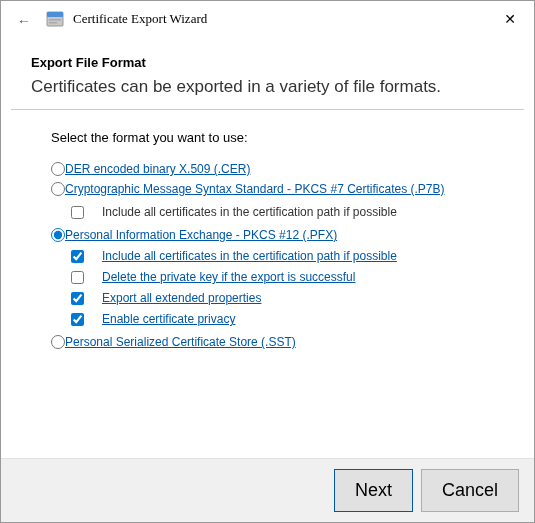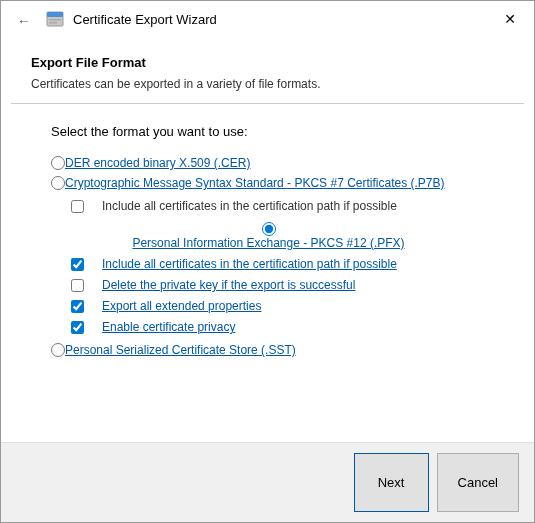--- a/index.html
+++ b/index.html
@@ -37,20 +37,21 @@
       align-items: center;
       gap: 8px;
     }
     .title-bar-icon {
       width: 20px;
       height: 20px;
     }
     .title-bar-text {
       font-size: 13px;
       color: #000;
+      font-family: Liberation Serif, serif;
     }
     .back-btn {
       cursor: pointer;
       color: #555;
       font-size: 14px;
       padding: 2px 6px;
       background: none;
       border: none;
     }
     .close-btn {
@@ -70,21 +71,21 @@
     .header-section {
       padding: 20px 30px 12px 30px;
     }
     .header-title {
       font-size: 13px;
       font-weight: bold;
       color: #000;
       margin-bottom: 4px;
     }
     .header-desc {
-      font-size: 12px;
+      font-size: 17px;
       color: #333;
       margin-top: 7px;
     }
     .divider {
       height: 1px;
       background: #ccc;
       margin: 0 10px;
     }
     .body-section {
       padding: 20px 48px 10px 50px;
@@ -155,22 +156,22 @@
     }
     .footer {
       padding: 10px 15px;
       display: flex;
       justify-content: flex-end;
       gap: 8px;
       border-top: 1px solid #e0e0e0;
       background: #f0f0f0;
     }
     .btn {
-      padding: 21px 20px;
-      font-size: 13px;
+      padding: 10px 20px;
+      font-size: 18px;
       cursor: pointer;
       border: 1px solid #adadad;
       background: #e1e1e1;
       color: #000;
       min-width: 75px;
     }
     .btn-primary {
       background: #e1e1e1;
       border: 1px solid #0057a8;
     }
@@ -217,21 +218,21 @@
           <input type="radio" name="format" id="opt3" style="">
           <label for="opt3">Cryptographic Message Syntax Standard - PKCS #7 Certificates (.P7B)</label>
         </div>
         <div class="sub-options">
           <div class="checkbox-item">
             <input type="checkbox" id="sub3a" style="">
             <label for="sub3a" class="no-underline">Include all certificates in the certification path if possible</label>
           </div>
         </div>
 
-        <div class="radio-item" style="margin-top:4px;flex-direction:column;">
+        <div class="radio-item" style="margin-top:4px;">
           <input type="radio" name="format" id="opt4" checked="" style="">
           <label for="opt4">Personal Information Exchange - PKCS #12 (.PFX)</label>
         </div>
         <div class="pfx-sub-options">
           <div class="checkbox-item">
             <input type="checkbox" id="sub4a" checked="" style="">
             <label for="sub4a">Include all certificates in the certification path if possible</label>
           </div>
           <div class="checkbox-item">
             <input type="checkbox" id="sub4b" style="">

